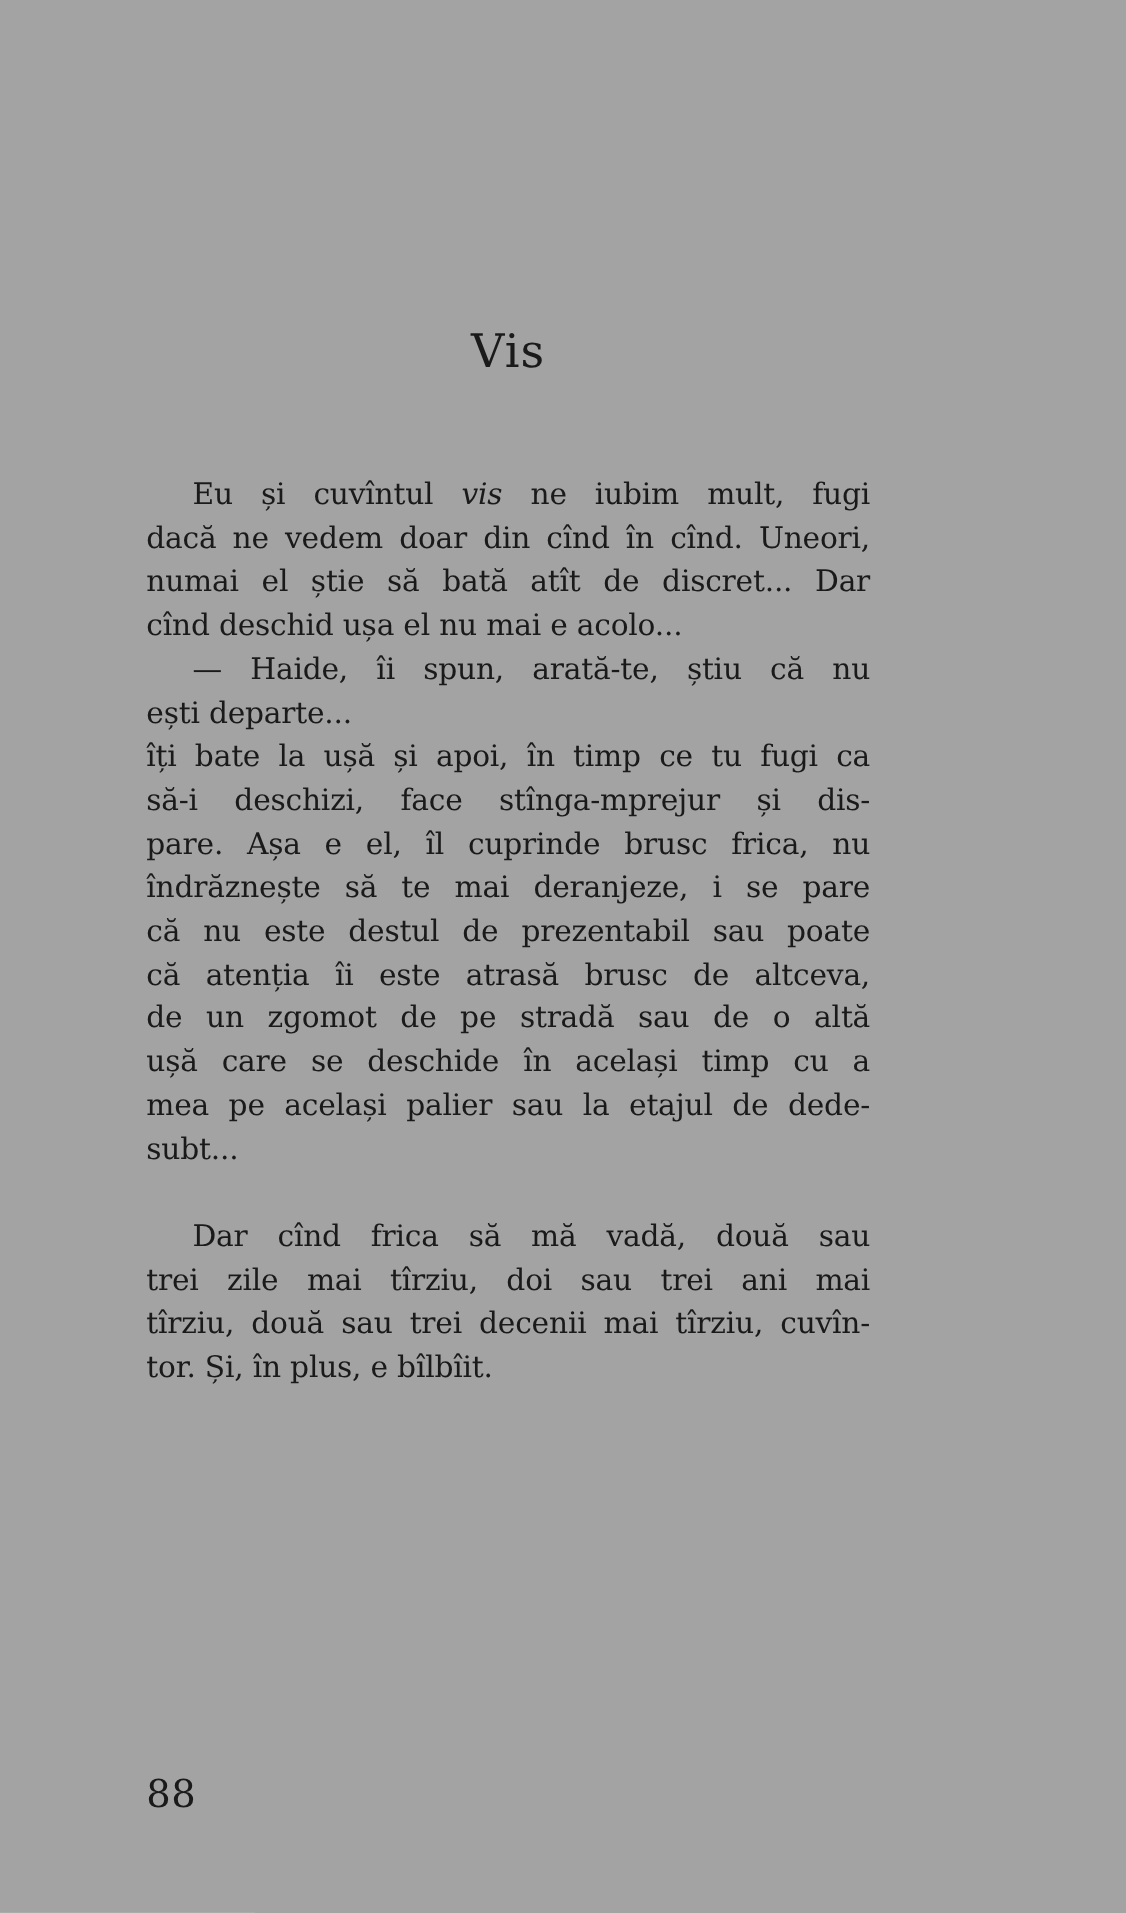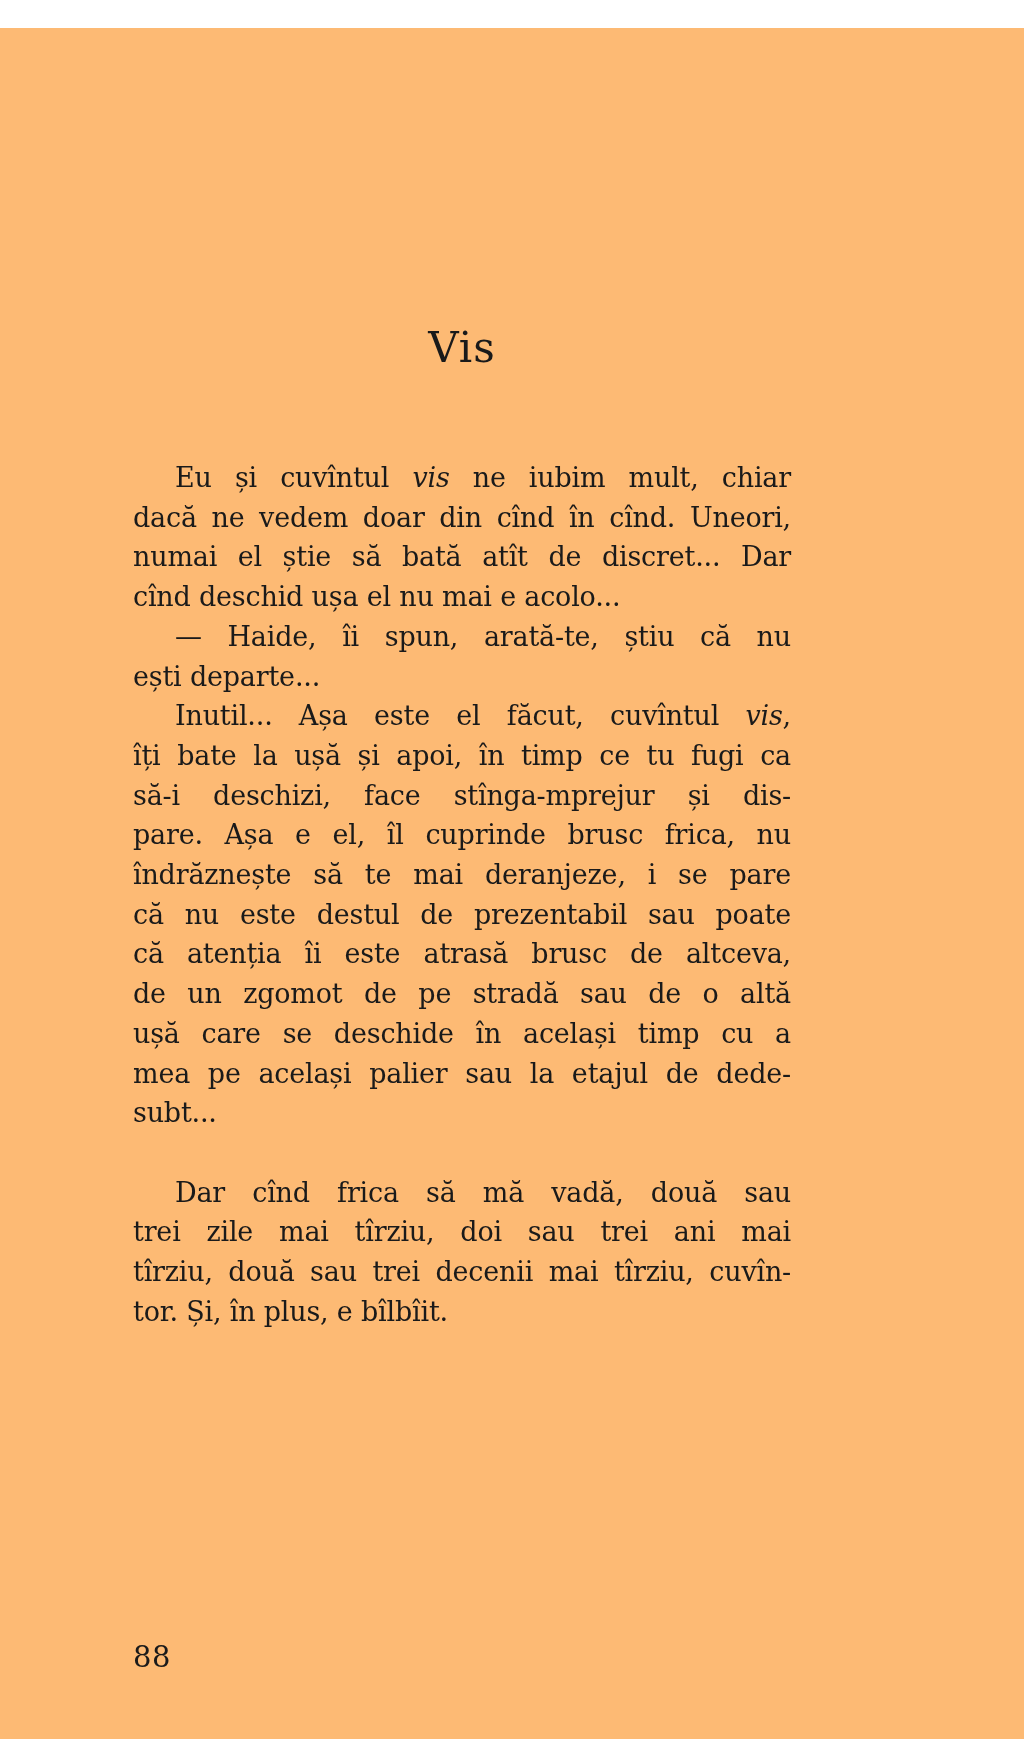--- a/index.html
+++ b/index.html
@@ -8,22 +8,21 @@
     height: 1739px;
     background: #ffffff;
     position: relative;
     font-family: "DejaVu Serif", "Liberation Serif", serif;
     color: #1a1a1a;
     -webkit-font-smoothing: antialiased;
   }
   .page {
     position: absolute;
     inset: 0;
-    background: #fdba74;
-    margin-top: 28px;
+    background: #a3a3a3;
   }
   .title {
     position: absolute;
     top: 295px;
     left: 133px;
     width: 658px;
     margin: 0;
     text-align: center;
     font-size: 42px;
     font-weight: 500;
@@ -44,43 +43,42 @@
   .line.just {
     text-align: justify;
     text-align-last: justify;
   }
   .line.indent { text-indent: 42px; }
   .italic { font-style: italic; }
   .pagenum {
     position: absolute;
     left: 133px;
     top: 1612px;
-    font-size: 29px;
+    font-size: 35px;
     letter-spacing: 0.5px;
   }
 </style>
 </head>
 <body>
 
 <div class="page">
   <h1 class="title">Vis</h1>
 
   <div class="body-text">
       <div class="paragraph">
-        <div class="line just indent"><span>Eu și cuvîntul </span><span class="italic">vis</span><span> ne iubim mult, chiar</span></div>
+        <div class="line just indent"><span>Eu și cuvîntul </span><span class="italic">vis</span><span> ne iubim mult, fugi</span></div>
         <div class="line just"><span>dacă ne vedem doar din cînd în cînd. Uneori,</span></div>
         <div class="line just"><span>numai el știe să bată atît de discret... Dar</span></div>
         <div class="line"><span>cînd deschid ușa el nu mai e acolo...</span></div>
       </div>
       <div class="paragraph">
         <div class="line just indent"><span>— Haide, îi spun, arată-te, știu că nu</span></div>
         <div class="line"><span>ești departe...</span></div>
       </div>
       <div class="paragraph">
-        <div class="line just indent"><span>Inutil... Așa este el făcut, cuvîntul </span><span class="italic">vis</span><span>,</span></div>
         <div class="line just"><span>îți bate la ușă și apoi, în timp ce tu fugi ca</span></div>
         <div class="line just"><span>să-i deschizi, face stînga-mprejur și dis-</span></div>
         <div class="line just"><span>pare. Așa e el, îl cuprinde brusc frica, nu</span></div>
         <div class="line just"><span>îndrăznește să te mai deranjeze, i se pare</span></div>
         <div class="line just"><span>că nu este destul de prezentabil sau poate</span></div>
         <div class="line just"><span>că atenția îi este atrasă brusc de altceva,</span></div>
         <div class="line just"><span>de un zgomot de pe stradă sau de o altă</span></div>
         <div class="line just"><span>ușă care se deschide în același timp cu a</span></div>
         <div class="line just"><span>mea pe același palier sau la etajul de dede-</span></div>
         <div class="line"><span>subt...</span></div>

